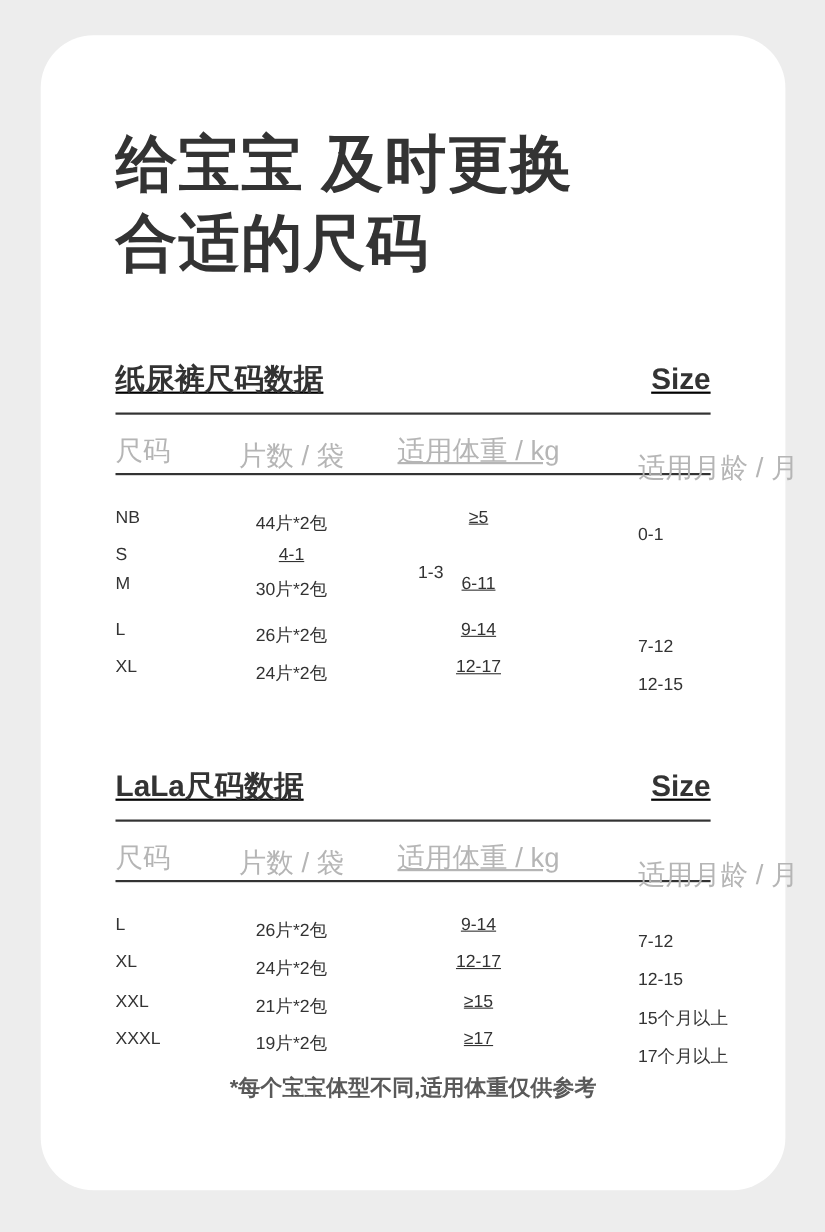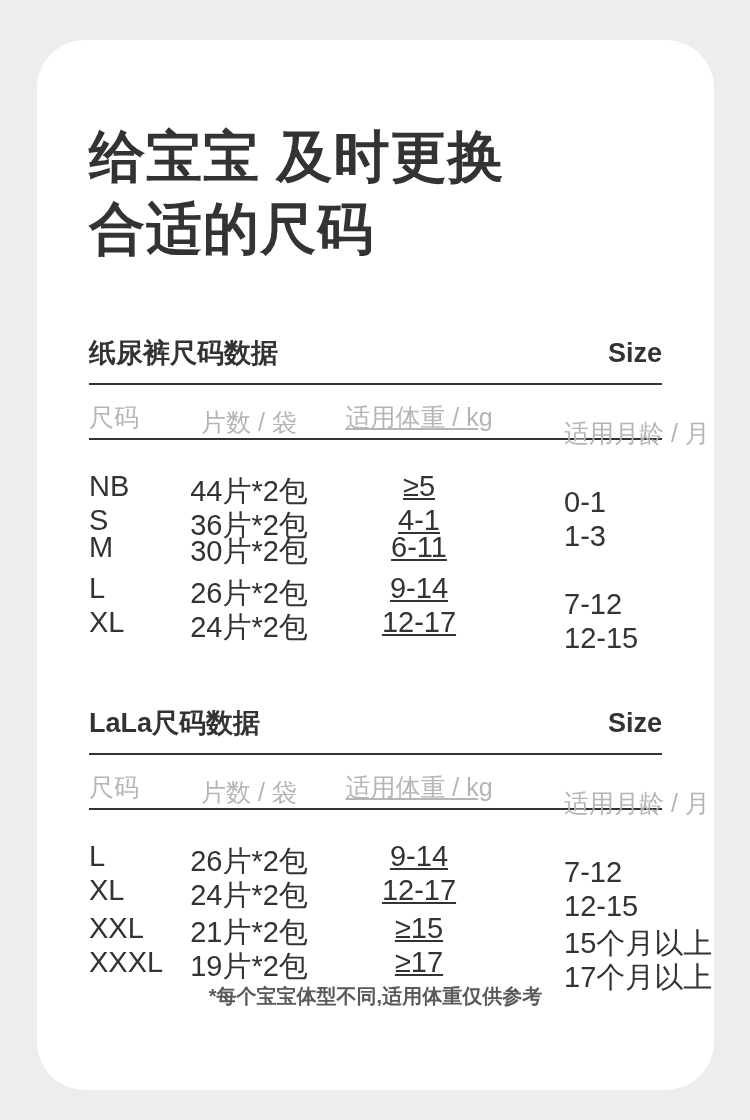--- a/index.html
+++ b/index.html
@@ -5,40 +5,41 @@
   * { margin:0; padding:0; box-sizing:border-box; }
   html,body { width:750px; height:1120px; }
   body {
     background:#ededed;
     font-family:"Liberation Sans", sans-serif;
     position:relative;
     overflow:hidden;
   }
   .card {
     position:absolute;
-    left:37px; top:40px;
+    left:37px; top:32px;
     width:677px; height:1050px;
     background:#ffffff;
     border-radius:48px;
-    padding:0 52px;
+    padding:0 68px;
   }
   .page-title {
     margin-top:81px;
     font-size:56px;
     line-height:72px;
     font-weight:900;
     color:#333333;
     letter-spacing:1px;
   }
   .section-1 { margin-top:70px; }
   .section-2 { margin-top:81px; }
   .section-head {
     display:flex;
     justify-content:space-between;
     align-items:baseline;
+    text-decoration:underline;
   }
   .section-title {
     font-size:27px;
     line-height:36px;
     font-weight:700;
     color:#333333;
   }
   .size-label {
     font-size:27px;
     font-weight:700;
@@ -54,21 +55,21 @@
     border-bottom:2px solid #333333;
     color:#b5b5b5;
     font-size:25px;
   }
   .tbody { padding-top:14px; }
   .tr {
     display:grid;
     grid-template-columns:90px 140px 200px 1fr;
     align-items:center;
     height:34px;
-    font-size:29px;
+    font-size:16px;
     color:#333333;
   }
   .c1 { text-align:left; }
   .c2 { text-align:center;margin-top:10px; }
   .c3 { text-align:center;text-decoration:underline; }
   .c4 { text-align:left; padding-left:45px; white-space:nowrap;margin-top:32px; }
   .footnote {
     margin-top:23px;
     text-align:center;
     font-size:20px;
@@ -100,21 +101,20 @@
       </div>
       <div class="tbody">
         <div class="tr">
           <div class="c1">NB</div>
           <div class="c2">44片*2包</div>
           <div class="c3">≥5</div>
           <div class="c4">0-1</div>
         </div>
         <div class="tr">
           <div class="c1">S</div>
-          <div class="c2">36片*2包</div>
           <div class="c3">4-1</div>
           <div class="c4">1-3</div>
         </div>
         <div class="tr">
           <div class="c1">M</div>
           <div class="c2">30片*2包</div>
           <div class="c3">6-11</div>
         </div>
         <div class="tr">
           <div class="c1">L</div>

